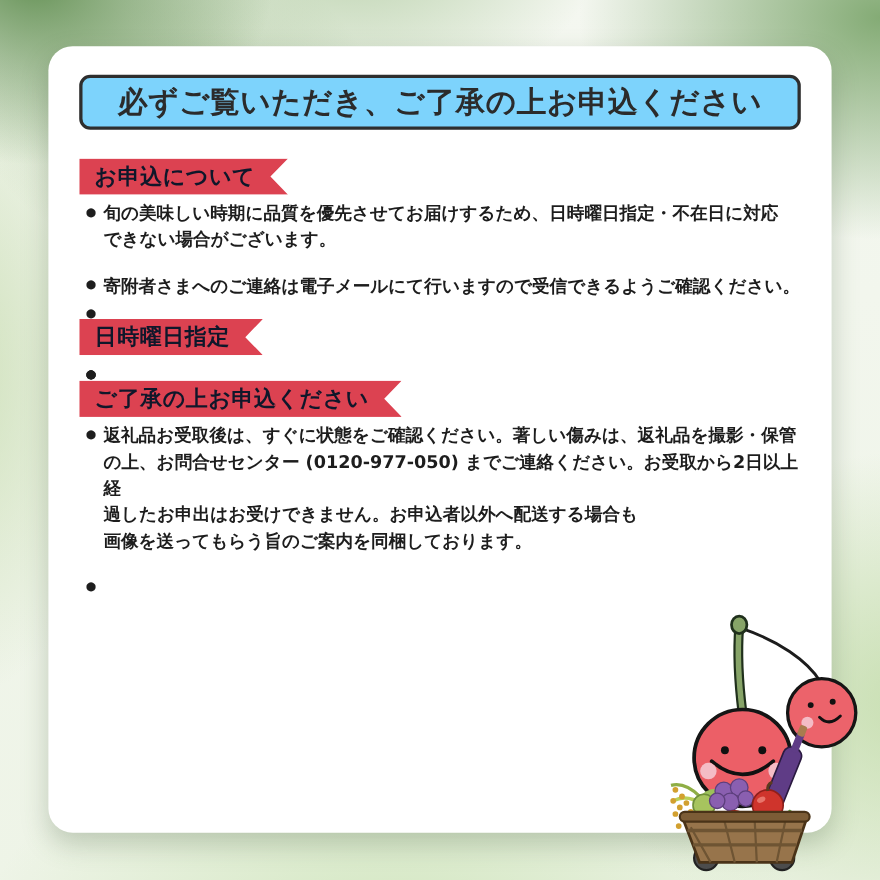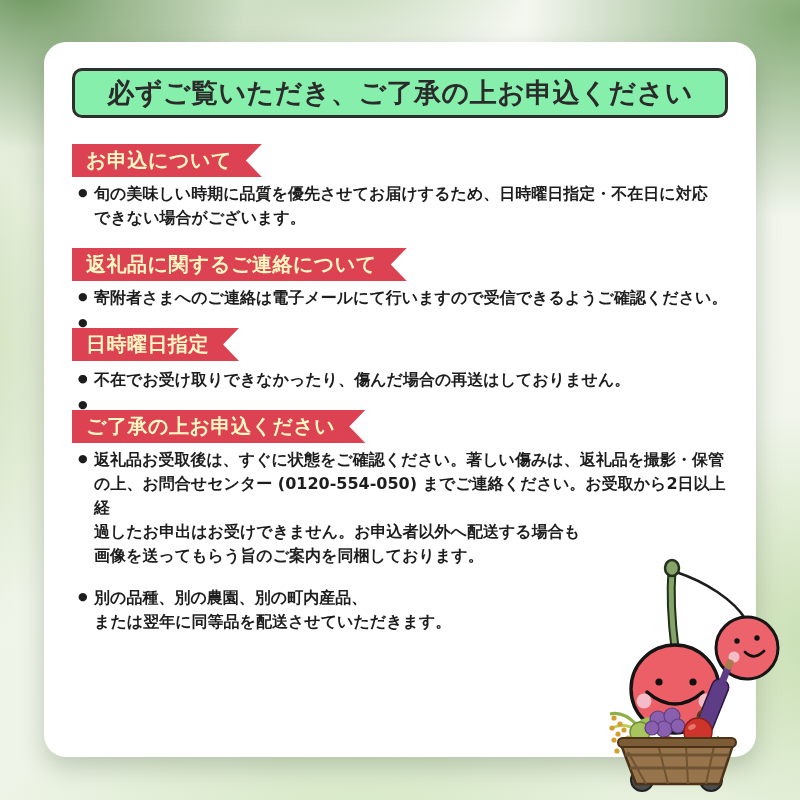--- a/index.html
+++ b/index.html
@@ -16,29 +16,29 @@
       radial-gradient(520px 280px at 45% 106%, rgba(203,227,182,.8) 0%, rgba(203,227,182,0) 72%),
       linear-gradient(180deg,#f4f7f0 0%,#eef4e7 100%);
   }
   .card{
     position:absolute;left:44px;top:42px;width:712px;height:715px;
     background:#ffffff;border-radius:22px;
     box-shadow:0 10px 24px rgba(70,95,60,.28);
     padding:26px 28px;box-sizing:border-box;
   }
   .banner{
-    border:3px solid #2e2e2e;border-radius:10px;background:#86efac;
+    border:3px solid #2e2e2e;border-radius:10px;background:#7dd3fc;
     height:50px;box-sizing:border-box;display:flex;align-items:center;justify-content:center;
     font-size:27px;font-weight:bold;color:#2b2b2b;letter-spacing:.5px;
     margin-bottom:26px;
     text-align:right;
   }
   .section{margin-bottom:18px;}
   .ribbon{
-    display:inline-block;background:#dc4251;color:#fef9c3;
+    display:inline-block;background:#dc4251;color:#0f172a;
     font-size:20px;font-weight:bold;letter-spacing:.5px;
     padding:5px 30px 6px 14px;line-height:1.1;
     clip-path:polygon(0 0,100% 0,calc(100% - 16px) 50%,100% 100%,0 100%);
     margin-bottom:5px;
   }
   ul.items{list-style:none;margin:0;padding:0 0 0 6px;}
   ul.items li{
     position:relative;padding-left:16px;margin-bottom:2px;
     font-size:16px;font-weight:600;line-height:1.5;color:#1d1d1d;
   }
@@ -60,56 +60,52 @@
     <div class="ribbon">
       <span>お申込について</span>
     </div>
     <ul class="items">
           <li><span class="bullet">●</span><span class="item-text">旬の美味しい時期に品質を優先させてお届けするため、日時曜日指定・不在日に対応
 できない場合がございます。</span></li>
         </ul>
   </div>
 
   <div class="section">
-    <div class="ribbon">
-      <span>返礼品に関するご連絡について</span>
-    </div>
     <ul class="items">
           <li><span class="bullet">●</span><span class="item-text">寄附者さまへのご連絡は電子メールにて行いますので受信できるようご確認ください。</span></li>
           <li><span class="bullet">●</span></li>
         </ul>
   </div>
 
   <div class="section">
     <div class="ribbon">
       <span>日時曜日指定</span>
     </div>
     <ul class="items">
           <li><span class="bullet">●</span></li>
-          <li><span class="bullet">●</span><span class="item-text">不在でお受け取りできなかったり、傷んだ場合の再送はしておりません。</span></li>
+          <li><span class="bullet">●</span></li>
           <li><span class="bullet">●</span></li>
         </ul>
   </div>
 
   <div class="section">
     <div class="ribbon">
       <span>ご了承の上お申込ください</span>
     </div>
     <ul class="items">
           <li><span class="bullet">●</span><span class="item-text">返礼品お受取後は、すぐに状態をご確認ください。著しい傷みは、返礼品を撮影・保管
-の上、お問合せセンター (0120-554-050) までご連絡ください。お受取から2日以上経
+の上、お問合せセンター (0120-977-050) までご連絡ください。お受取から2日以上経
 過したお申出はお受けできません。お申込者以外へ配送する場合も
 画像を送ってもらう旨のご案内を同梱しております。</span></li>
         </ul>
   </div>
 
   <div class="section">
     <ul class="items">
-          <li><span class="bullet">●</span><span class="item-text">別の品種、別の農園、別の町内産品、
-または翌年に同等品を配送させていただきます。</span></li>
+          <li><span class="bullet">●</span></li>
         </ul>
   </div>
 </div>
 </div>
 
 <svg class="mascot" viewBox="0 0 196 246" aria-hidden="true">
 
   <g>
     <path d="M66,14 C64,40 66,68 69,92" fill="none" stroke="#20301c" stroke-width="9" stroke-linecap="round"></path>
     <path d="M66,14 C64,40 66,68 69,92" fill="none" stroke="#87a468" stroke-width="5" stroke-linecap="round"></path>

